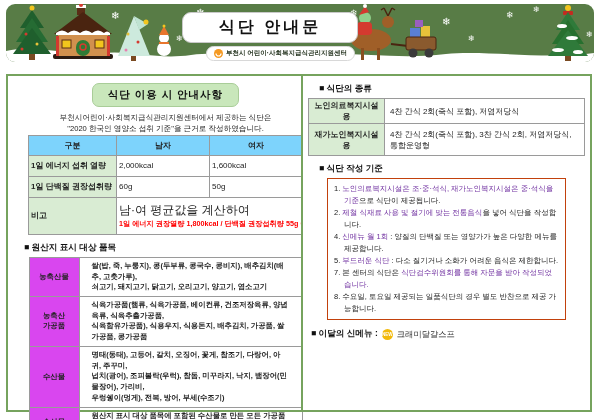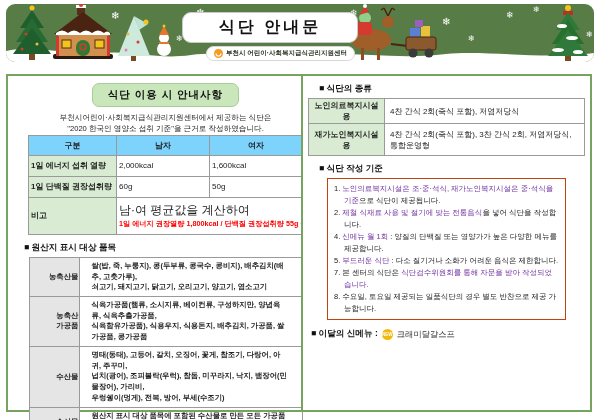--- a/index.html
+++ b/index.html
@@ -28,21 +28,21 @@
   table.tbl th, table.tbl td { border:1px solid #9a9a9a; }
 
   .info-tbl { width:274px; margin-top:6px; font-size:8px; }
   .info-tbl th { background:#7dd3fc; font-weight:bold; padding:4px 2px; color:#222; }
   .info-tbl td { padding:4.5px 2px; text-align:left; color:#222; }
   .info-tbl td.lbl { background:#d9ecd3; font-weight:bold; }
   .note-black { font-size:12px; }
   .note-red { color:#ff0000; font-weight:bold; font-size:7.2px; white-space:nowrap; }
 
   .origin-tbl { width:274px; font-size:7.4px; }
-  .origin-tbl td.lbl { width:50px; background:#e5e5e5; font-weight:bold; text-align:right; white-space:pre-line; line-height:1.35; color:#222; }
+  .origin-tbl td.lbl { width:50px; background:#d946ef; font-weight:bold; text-align:center; white-space:pre-line; line-height:1.35; color:#222; }
   .origin-tbl td.val { padding:3px 12px; line-height:1.45; white-space:pre-line; color:#222;font-weight:bold; }
 
   .types-tbl { width:277px; font-size:8px; }
   .types-tbl td.lbl { width:76px; background:#d9ecd3; font-weight:bold; text-align:center; padding:1px 2px; color:#222; }
   .types-tbl td.val { padding:4.5px 5px; color:#222; }
 
   .rules-box { width:239px; margin:0 auto; border:1px solid #c2410c; padding:4px 6px; font-size:7.5px; line-height:1.6; color:#222; }
   .rule { white-space:pre-line; text-indent:-10px; padding-left:10px; }
   .em { color:#7030a0; }
 
@@ -198,21 +198,21 @@
       </colgroup>
     <tbody>
         <tr>
       <td class="lbl">농축산물</td>
       <td class="val">쌀(밥, 죽, 누룽지), 콩(두부류, 콩국수, 콩비지), 배추김치(배추, 고춧가루),
 쇠고기, 돼지고기, 닭고기, 오리고기, 양고기, 염소고기</td>
     </tr>
     <tr>
       <td class="lbl">농축산
 가공품</td>
-      <td class="val">식육가공품(햄류, 소시지류, 베이컨류, 구성하지만, 양념육류, 식육추출가공품,
+      <td class="val">식육가공품(햄류, 식육가공품, 베이컨류, 건조저장육류, 양념육류, 식육추출가공품,
 식육함유가공품), 식용우지, 식용돈지, 배추김치, 가공품, 쌀가공품, 콩가공품</td>
     </tr>
     <tr>
       <td class="lbl">수산물</td>
       <td class="val">명태(동태), 고등어, 갈치, 오징어, 꽃게, 참조기, 다랑어, 아귀, 주꾸미,
 넙치(광어), 조피볼락(우럭), 참돔, 미꾸라지, 낙지, 뱀장어(민물장어), 가리비,
 우렁쉥이(멍게), 전복, 방어, 부세(수조기)</td>
     </tr>
     <tr>
       <td class="lbl">수산물

